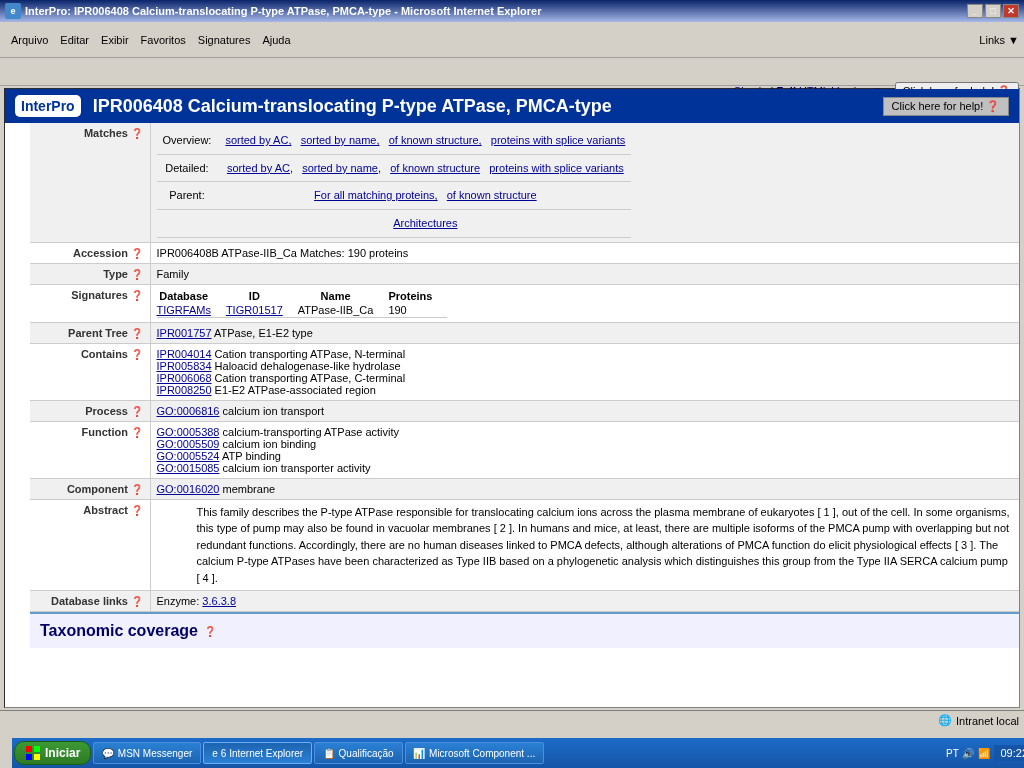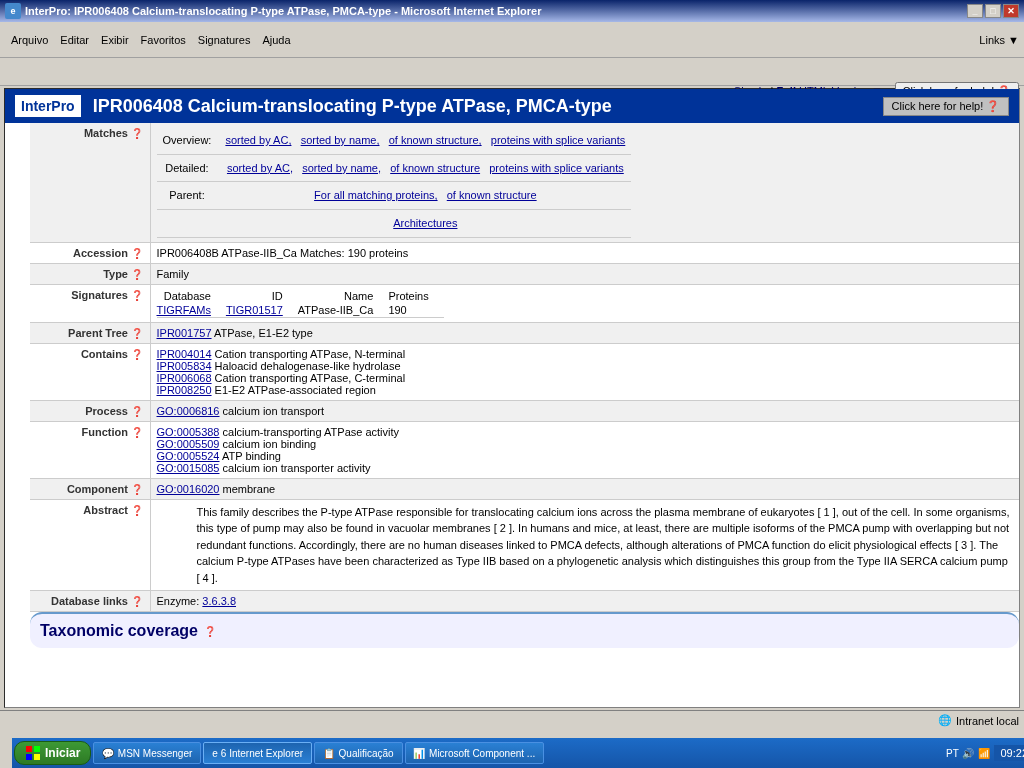--- a/index.html
+++ b/index.html
@@ -66,21 +66,21 @@
       align-items: center;
       padding: 6px 10px;
       position: relative;
     }
     .interpro-logo {
       background: white;
       color: #003399;
       font-weight: bold;
       font-size: 14px;
       padding: 3px 6px;
-      border-radius: 0;
+      border-radius: 5px;
       margin-right: 12px;
     }
     .interpro-title {
       font-size: 18px;
       font-weight: bold;
       color: white;
     }
     .help-btn {
       position: absolute;
       right: 10px;
@@ -120,21 +120,21 @@
       font-weight: bold;
       cursor: pointer;
     }
     a { color: #000099; text-decoration: underline; cursor: pointer; }
 
     .section-row { background: #f0f0f0; }
     .alt-row { background: #ffffff; }
 
     
     .sig-table { border-collapse: collapse; }
-    .sig-table th { text-align: right; padding: 1px 15px 1px 0; font-weight: normal; }
+    .sig-table th { text-align: center; padding: 1px 15px 1px 0; font-weight: bold; }
     .sig-table td { padding: 1px 15px 1px 0; }
 
     
     .status-bar {
       background: #d4d0c8;
       height: 20px;
       border-top: 1px solid #808080;
       display: flex;
       align-items: center;
       padding: 0 5px;
@@ -210,21 +210,20 @@
       overflow-y: auto;
       height: 590px;
       margin-left: 25px;
     }
 
     
     .taxonomic-section {
       background: #f0f0ff;
       padding: 8px 10px;
       border-top: 2px solid #6699cc;
-      border-radius: 12px;
     }
     .taxonomic-title {
       font-size: 16px;
       font-weight: bold;
       color: #000066;
       display: flex;
       align-items: center;
       gap: 6px;
     }
 

